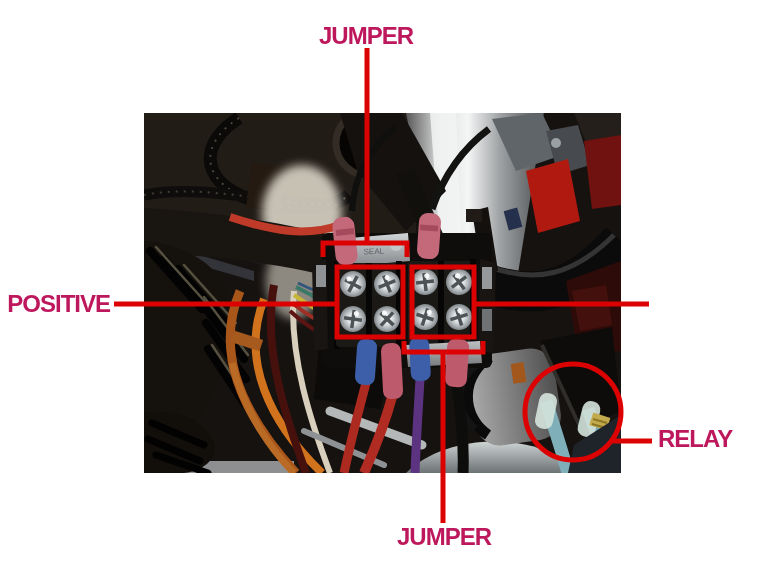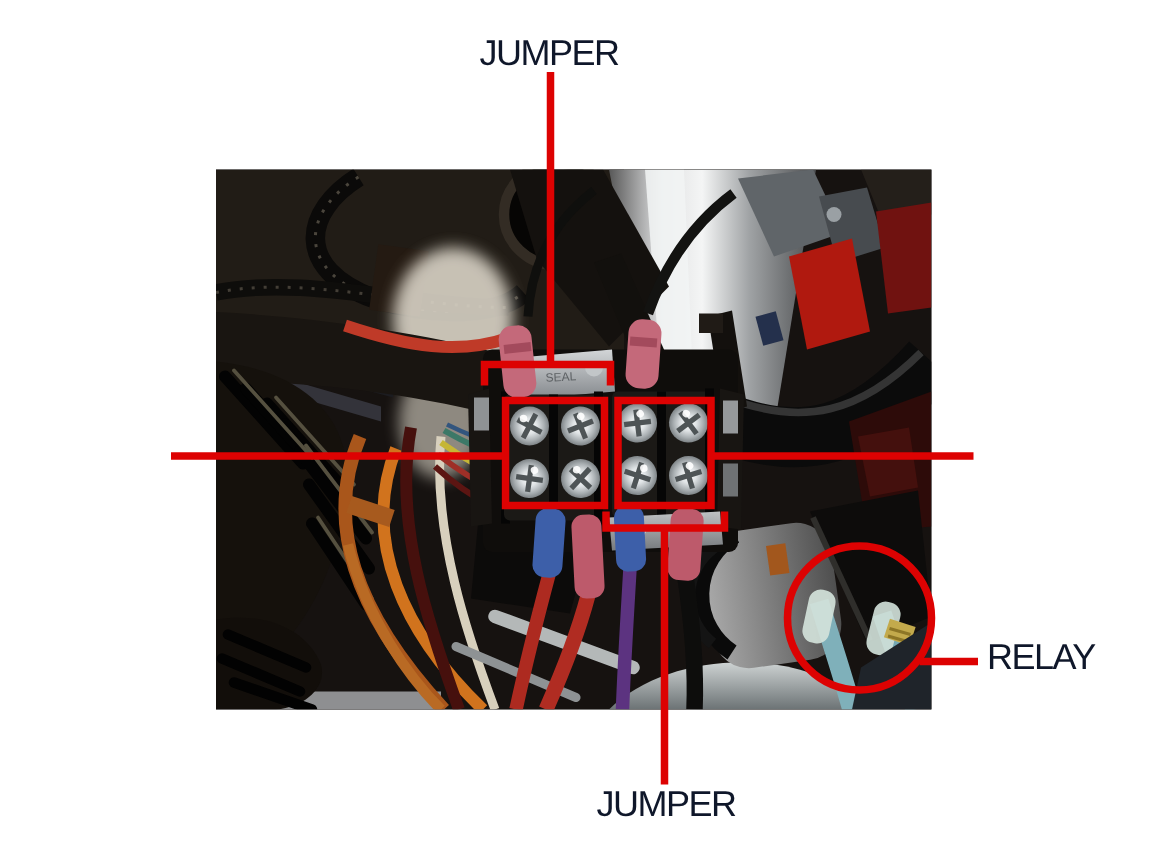--- a/index.html
+++ b/index.html
@@ -1,21 +1,21 @@
 <!DOCTYPE html>
 <html><head>
 <meta charset="utf-8">
 <style>
   html,body{margin:0;padding:0;background:#ffffff;}
   .canvas{position:relative;width:768px;height:576px;background:#ffffff;overflow:hidden;
           font-family:"Liberation Sans",sans-serif;}
   .photo{position:absolute;left:144px;top:113px;width:477px;height:360px;overflow:hidden;background:#161210;}
   .photo svg{display:block;width:477px;height:360px;}
   .overlay{position:absolute;left:0;top:0;width:768px;height:576px;pointer-events:none;}
-  .lbl{position:absolute;font-size:24px;font-weight:400;letter-spacing:-1px;color:#0f172a;
+  .lbl{position:absolute;font-size:24px;font-weight:700;letter-spacing:-1px;color:#be185d;
        line-height:28px;white-space:nowrap;}
   .lbl-jumper-top{left:366px;top:22px;transform:translateX(-50%);}
   .lbl-positive{left:0;top:290px;width:110px;text-align:right;}
   .lbl-negative{right:2px;top:289px;}
   .lbl-relay{left:658px;top:425px;text-align:right;}
   .lbl-jumper-bottom{left:444px;top:523px;transform:translateX(-50%);}
 </style>
 </head>
 <body>
 
@@ -229,16 +229,17 @@
       <rect x="412" y="267" width="62" height="70"></rect>
       <line x1="474" y1="304" x2="649" y2="304"></line>
       <polyline points="404,341 404,352 483,352 483,341"></polyline>
       <line x1="443" y1="352" x2="443" y2="523"></line>
       <circle cx="573" cy="412" r="48"></circle>
       <line x1="613" y1="441" x2="652" y2="441"></line>
     </g>
   </svg>
 
   <div class="lbl lbl-jumper-top">JUMPER</div>
+  <div class="lbl lbl-positive">POSITIVE</div>
   <div class="lbl lbl-relay">RELAY</div>
   <div class="lbl lbl-jumper-bottom">JUMPER</div>
 
 </div>
 
 </body></html>

